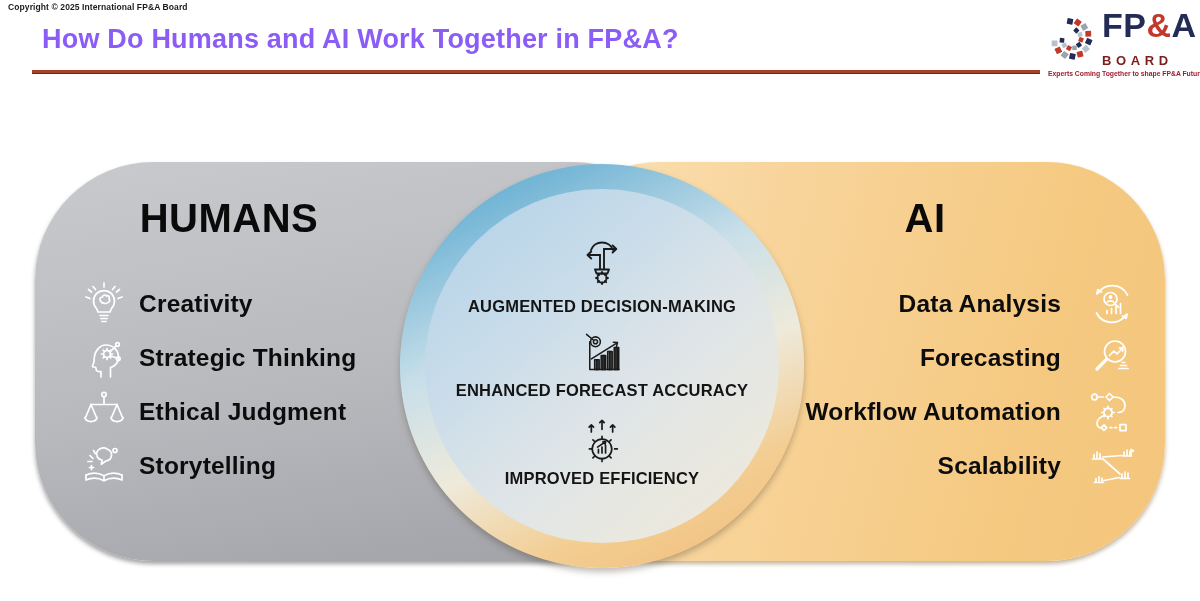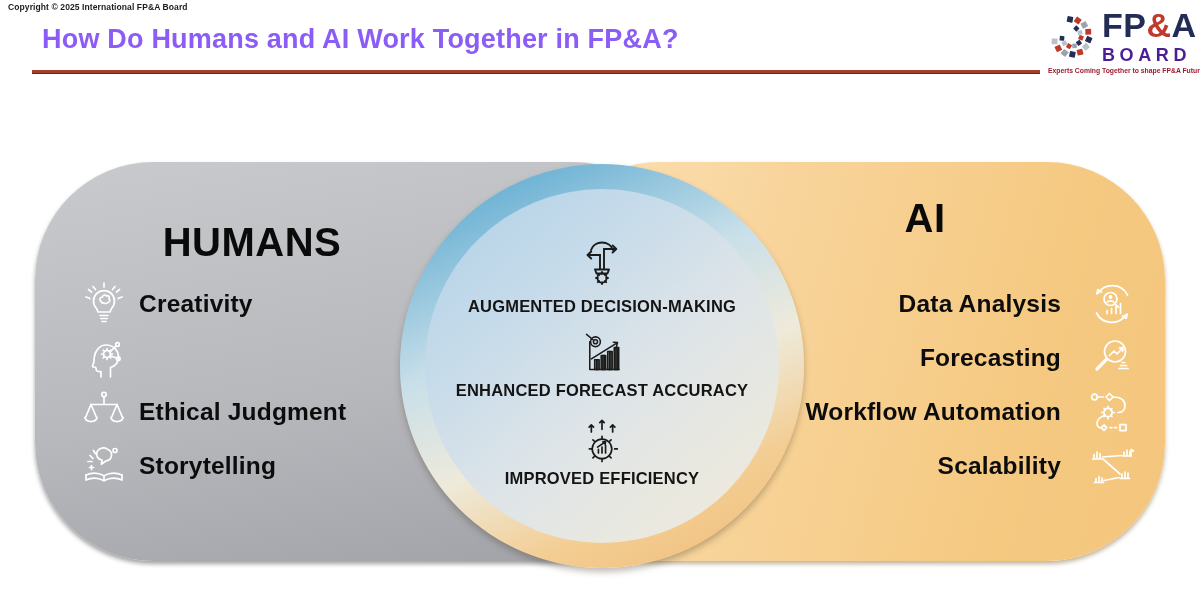--- a/index.html
+++ b/index.html
@@ -23,21 +23,21 @@
     position:absolute;left:32px;top:70px;width:1008px;height:3px;
     background:#a5402b;border-bottom:1px solid #6e2518;
   }
   
   .logo{position:absolute;left:1048px;top:8px;width:150px;}
   .logo-row{display:flex;align-items:center;gap:2px;}
   .logo-swirl{width:52px;height:50px;flex:0 0 auto;}
   .logo-text{display:flex;flex-direction:column;line-height:1;}
   .logo-fpa{font-size:34px;font-weight:700;color:#232c55;letter-spacing:.5px;}
   .logo-fpa .amp{color:#c0392b;}
-  .logo-board{font-size:18px;font-weight:700;color:#4c1d95;letter-spacing:4.6px;margin-top:4px;}
+  .logo-board{font-size:13px;font-weight:700;color:#7f1d1d;letter-spacing:4.6px;margin-top:12px;}
   .logo-tagline{
     font-size:6.8px;font-weight:700;color:#9e1b2e;margin-top:3px;white-space:nowrap;
   }
   
   .diagram{position:absolute;left:35px;top:162px;width:1130px;height:399px;}
   .pill{position:absolute;top:0;height:399px;border-radius:118px;}
   .pill-humans{
     left:0;width:656px;z-index:2;
     background:linear-gradient(170deg,#c9cacd 0%,#b7b8bc 55%,#a0a1a7 100%);
     box-shadow:0 3px 4px rgba(50,50,55,.45);
@@ -67,21 +67,21 @@
   .c-icon{display:flex;align-items:center;justify-content:center;}
   .c-label{
     font-size:16.5px;font-weight:800;letter-spacing:.2px;color:#141414;
     line-height:20px;margin-top:4px;white-space:nowrap;
   }
   
   .heading{
     position:absolute;top:34px;text-align:center;z-index:5;
     font-size:40px;font-weight:800;letter-spacing:.5px;color:#0a0a0a;
   }
-  .heading-humans{left:47px;width:340px;margin-top:24px;}
+  .heading-humans{left:24px;width:340px;}
   .heading-ai{left:790px;width:200px;}
   .h-row{position:absolute;left:44px;display:flex;align-items:center;gap:10px;z-index:5;}
   .a-row{position:absolute;right:28px;display:flex;align-items:center;gap:26px;z-index:5;}
   .row-icon{width:50px;height:50px;display:flex;align-items:center;justify-content:center;flex:0 0 auto;}
   .row-label{font-size:24.5px;font-weight:700;color:#0c0c0c;white-space:nowrap;letter-spacing:.2px;}
   .row-1{top:117px;} .row-2{top:171px;} .row-3{top:225px;} .row-4{top:279px;}
 </style>
 </head>
 <body>
 
@@ -147,20 +147,21 @@
       <svg width="48" height="48" viewBox="0 0 48 48" stroke="#fff" fill="none" stroke-width="1.7" stroke-linecap="round" stroke-linejoin="round">
         <path d="M21 43v-5.5c-3 .5-5-.5-5-3 0-1-.5-1.5-2-1.5-1.5 0-2-1-1-2.5 1-1.2 1-2 1-3.5C14 18 19 11 26 11c7.5 0 12.5 5.5 12.5 12 0 5-3 9-8 10.5V43"></path>
         <circle cx="27" cy="20" r="3.5"></circle>
         <path d="M27 14.5v2M27 23.5v2M21.5 20h2M30.5 20h2M23.2 16.2l1.4 1.4M30.8 23.8l-1.4-1.4M30.8 16.2l-1.4 1.4M23.2 23.8l1.4-1.4"></path>
         <path d="M30.5 17.5L36 12"></path>
           <circle cx="37.5" cy="10.5" r="1.8"></circle>
         <path d="M31 22l5.5 2"></path>
           <circle cx="38.3" cy="24.7" r="1.8"></circle>
       </svg>
     </span>
+    <span class="row-label">Strategic Thinking</span>
   </div>
 
   <div class="h-row row-3">
     <span class="row-icon">
       <svg width="48" height="48" viewBox="0 0 48 48" stroke="#fff" fill="none" stroke-width="1.7" stroke-linecap="round" stroke-linejoin="round">
         <circle cx="24" cy="6.5" r="2.2"></circle>
         <path d="M24 9v6.5M11 16.5h26"></path>
         <path d="M11 16.5L5.5 29.5M11 16.5l5.5 13M4.8 29.5a6.4 5.4 0 0 0 12.4 0"></path>
         <path d="M37 16.5l-5.5 13M37 16.5l5.5 13M30.8 29.5a6.4 5.4 0 0 0 12.4 0"></path>
       </svg>

